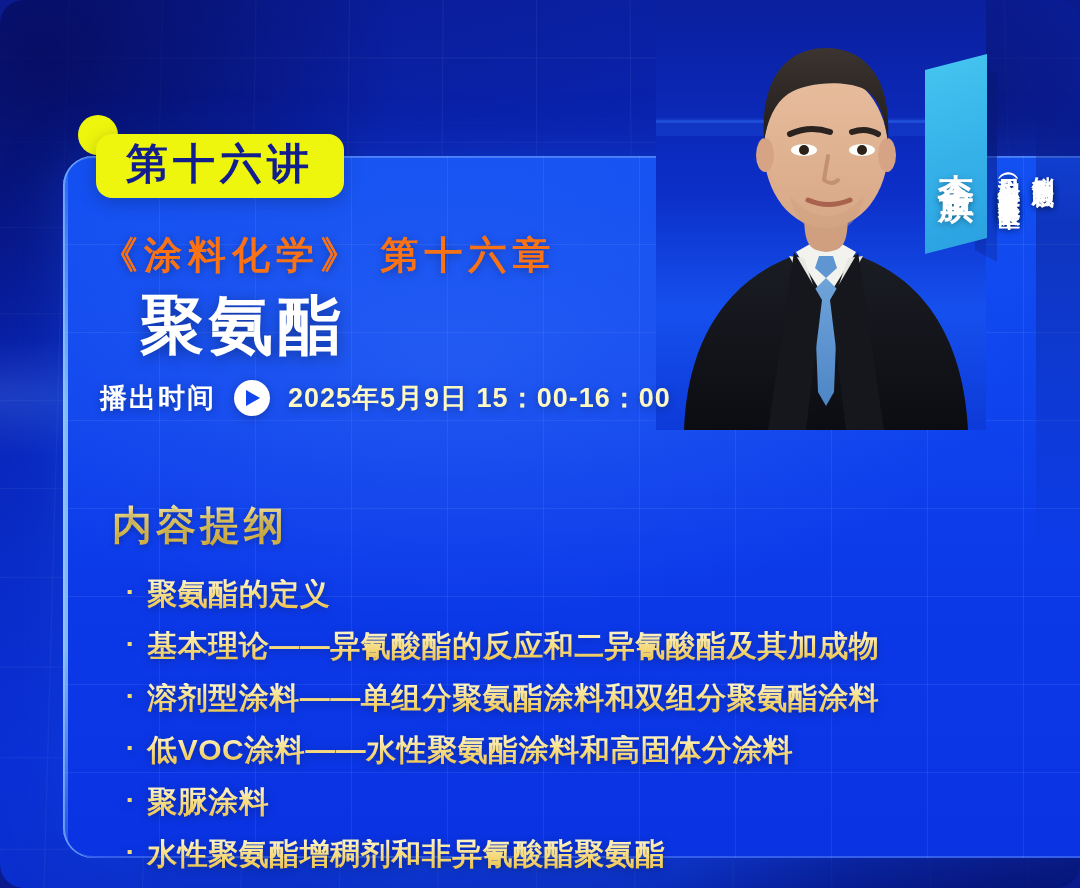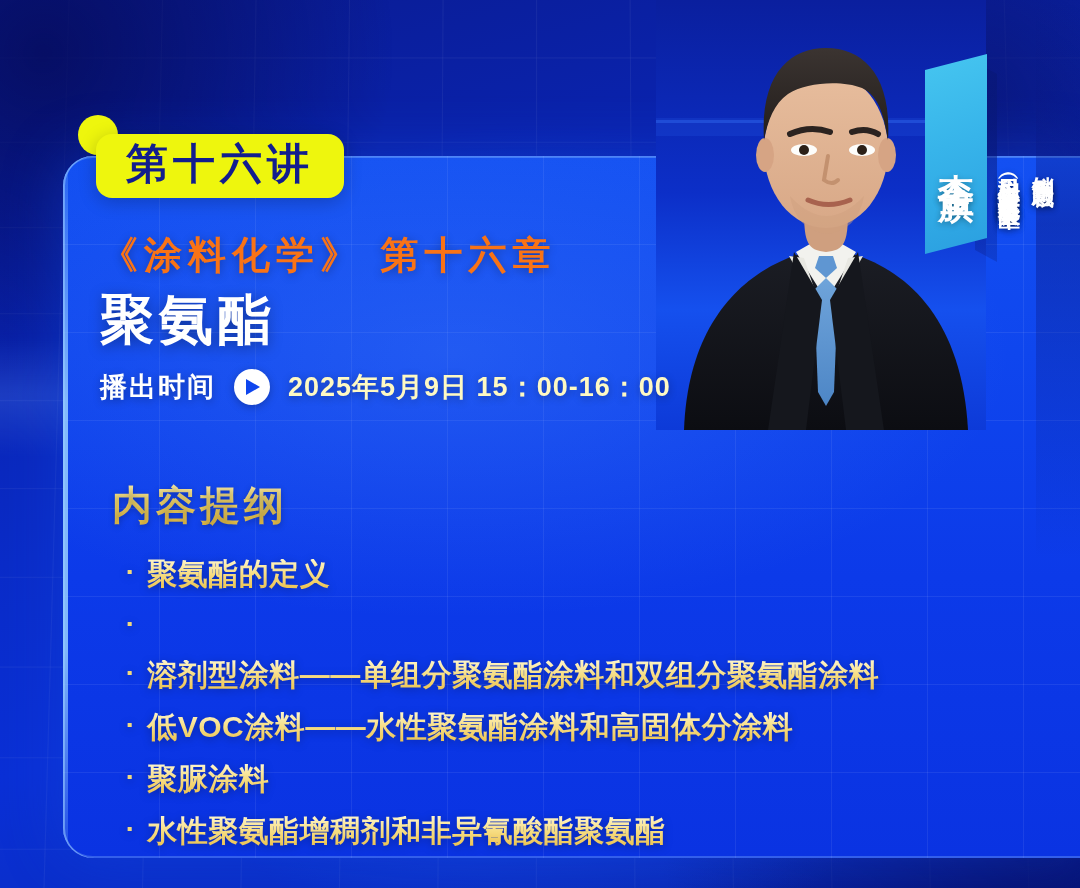--- a/index.html
+++ b/index.html
@@ -4,21 +4,21 @@
 <style>
   * { margin:0; padding:0; box-sizing:border-box; }
   html,body { width:1080px; height:888px; overflow:hidden; }
   body {
     font-family:"Liberation Sans","DejaVu Sans",sans-serif;
     background:#0b1a8c;
     position:relative;
   }
 
   
-  #stage { position:absolute; inset:0; overflow:hidden; }
+  #stage { position:absolute; inset:0; overflow:hidden;border-radius:24px; }
 
   .bg-base{
     position:absolute; inset:0;
     background:
       linear-gradient(165deg,#0a1b90 0%,#0a22aa 22%,#0a2cc8 48%,#0a30d6 66%,#0a2ec4 84%,#0a1f9c 100%);
   }
   .bg-glow{
     position:absolute; inset:0;
     background:
       radial-gradient(circle 620px at 50% 62%, rgba(30,90,255,.55), rgba(30,90,255,0) 70%),
@@ -93,23 +93,24 @@
   
   .content{ position:absolute; left:100px; top:232px; z-index:12; width:800px; }
 
   .chapter{
     font-size:38px; font-weight:700; color:#f97316;
     letter-spacing:6px; line-height:1.25; white-space:nowrap;
     text-shadow:0 2px 10px rgba(0,0,0,.30);
   }
   .topic{
     margin-top:10px;
-    font-size:54px; font-weight:700; color:#ffffff;
+    font-size:64px; font-weight:700; color:#ffffff;
     letter-spacing:5px; line-height:1.1; white-space:nowrap;
     text-shadow:0 3px 14px rgba(0,0,0,.35);
+    margin-left:40px;
   }
 
   .airtime{
     margin-top:20px; display:flex; align-items:flex-start; gap:18px;
     white-space:nowrap;
   }
   .airtime-label{
     font-size:27px; font-weight:700; color:#ffffff; letter-spacing:2px;
     text-shadow:0 2px 8px rgba(0,0,0,.3);
   }
@@ -127,20 +128,21 @@
   
   .outline{ position:absolute; left:112px; top:478px; z-index:12; width:840px; }
   .outline-title{
     font-size:40px; font-weight:700; letter-spacing:4px;
     color:#f5d96b;
     background:linear-gradient(180deg,#fdf3bf 0%,#f6d96a 45%,#e9bb3c 100%);
     -webkit-background-clip:text; background-clip:text;
     -webkit-text-fill-color:transparent;
     text-shadow:0 2px 6px rgba(0,0,0,.25);
     white-space:nowrap;
+    margin-top:20px;
   }
   .outline-list{ margin-top:26px; list-style:none; }
   .outline-list li{
     display:flex; align-items:flex-start; gap:10px;
     font-size:30px; font-weight:700; letter-spacing:.5px;
     line-height:1.0; margin-bottom:22px; white-space:nowrap;
     color:#f6dd7e;
     background:linear-gradient(180deg,#fdf5cb 0%,#f7de85 48%,#ecc352 100%);
     -webkit-background-clip:text; background-clip:text;
     -webkit-text-fill-color:transparent;
@@ -316,20 +318,21 @@
 
   <div class="outline">
     <div class="outline-title">内容提纲</div>
     <ul class="outline-list" id="outline-list">
         <li>
           <span class="bullet">·</span>
           <span>聚氨酯的定义</span>
         </li>
         <li>
           <span class="bullet">·</span>
+          <span>基本理论——异氰酸酯的反应和二异氰酸酯及其加成物</span>
         </li>
         <li>
           <span class="bullet">·</span>
           <span>溶剂型涂料——单组分聚氨酯涂料和双组分聚氨酯涂料</span>
         </li>
         <li>
           <span class="bullet">·</span>
           <span>低VOC涂料——水性聚氨酯涂料和高固体分涂料</span>
         </li>
         <li>

